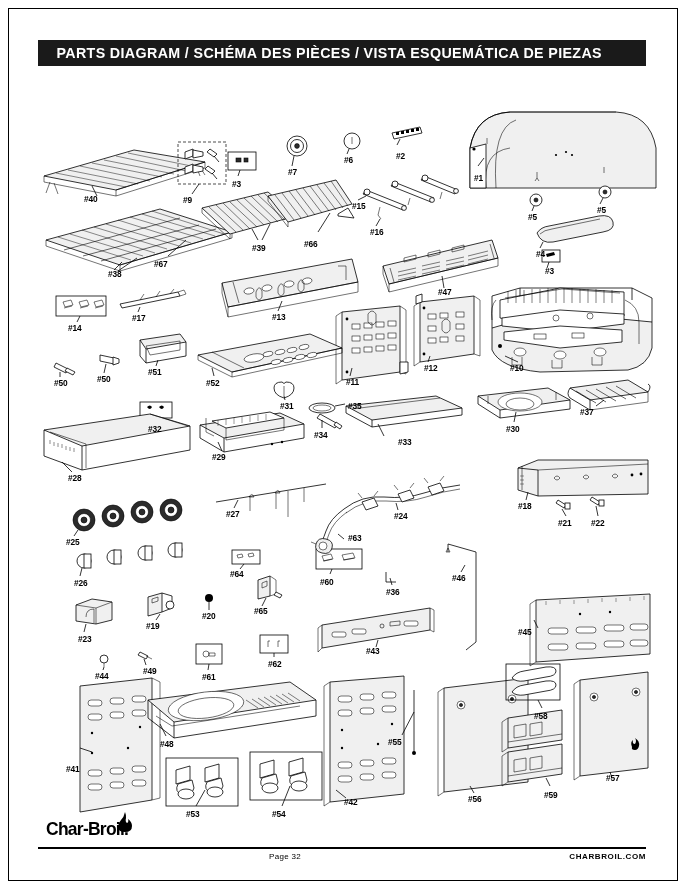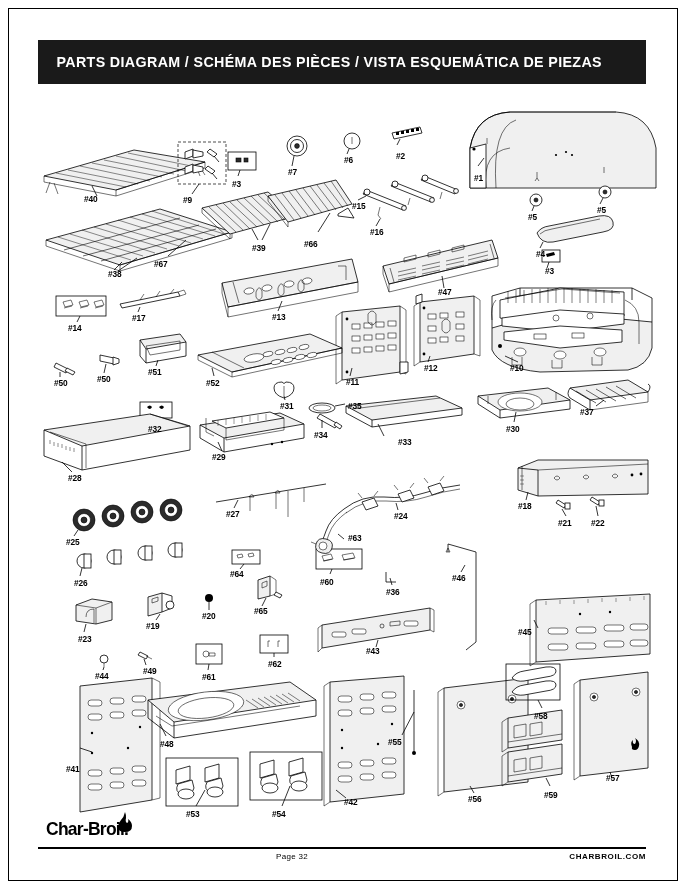--- a/index.html
+++ b/index.html
@@ -11,21 +11,21 @@
   #page{
     position:absolute;inset:0;background:#fff;
   }
   
   .page-frame{
     position:absolute;left:8px;top:8px;width:670px;height:873px;
     border:1px solid #000;box-sizing:border-box;pointer-events:none;
   }
   
   .header-bar{
-    position:absolute;left:38px;top:40px;width:608px;height:44px;
+    position:absolute;left:38px;top:40px;width:608px;height:26px;
     background:#1a1a1a;display:flex;align-items:center;
   }
   .header-title{
     color:#fff;font-family:"Liberation Sans", sans-serif;
     font-weight:bold;font-size:15.5px;letter-spacing:0.4px;
     padding-left:20px;white-space:nowrap;
     transform:scaleX(0.92);transform-origin:left center;
   }
   
   .canvas{position:absolute;left:0;top:0;width:686px;height:889px;}
@@ -44,21 +44,21 @@
     position:absolute;left:0;top:6px;
     font-family:"Liberation Sans", sans-serif;font-weight:bold;
     font-size:19px;letter-spacing:-0.8px;color:#000;
     transform:scaleX(0.92);transform-origin:left center;
   }
   .logo-flame{position:absolute;left:71px;top:-1px;}
   .footer-rule{
     position:absolute;left:38px;top:847px;width:608px;height:2px;background:#000;
   }
   .footer-page{
-    position:absolute;left:16px;top:852px;width:552px;text-align:center;
+    position:absolute;left:9px;top:852px;width:552px;text-align:center;
     font-size:8px;font-family:"Liberation Sans", sans-serif;color:#000;
     letter-spacing:0.3px;
   }
   .footer-site{
     position:absolute;right:40px;top:852px;
     font-size:8px;font-family:"Liberation Sans", sans-serif;color:#000;
     font-weight:bold;letter-spacing:0.6px;
   }
   
   .ln{fill:none;stroke:#000;stroke-width:0.8;}

